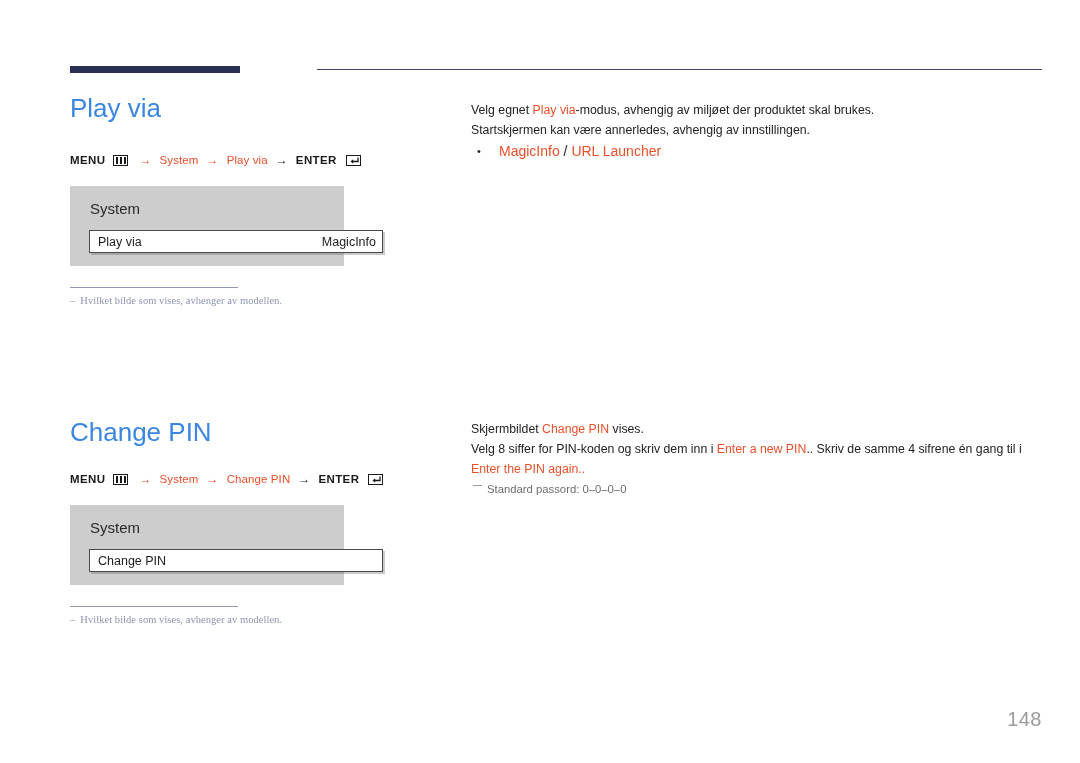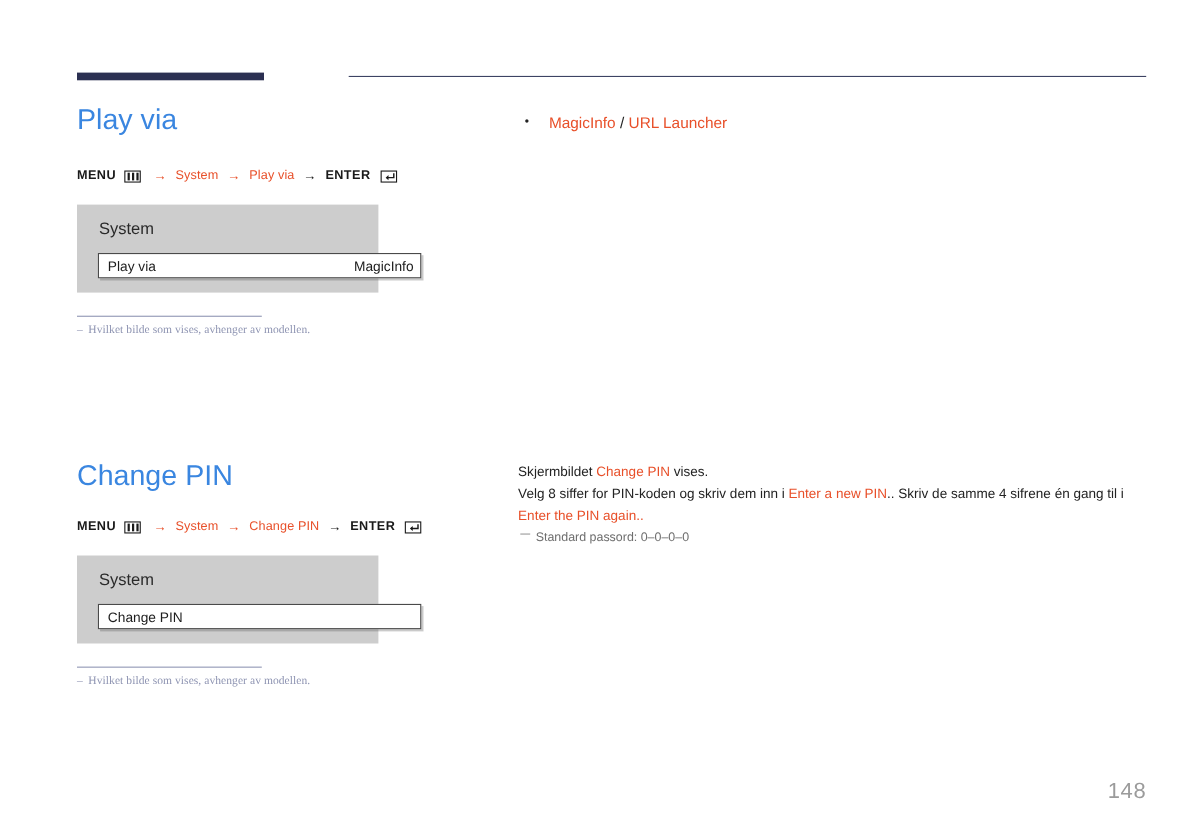--- a/index.html
+++ b/index.html
@@ -281,20 +281,22 @@
 
   <div class="footnote-block" style="left:54px; top:287px;">
     <div class="footnote-rule"></div>
     <div class="footnote-line">
       <span class="fn-dash">–</span><span>Hvilket bilde som vises, avhenger av modellen.</span>
     </div>
   </div>
 
   <div class="col-right" style="top:100px;">
     <div class="body-text">
+      <p><span>Velg egnet </span><span class="accent">Play via</span><span>-modus, avhengig av miljøet der produktet skal brukes.</span></p>
+      <p>Startskjermen kan være annerledes, avhengig av innstillingen.</p>
       <div class="bullet-row">
         <span class="bullet-dot">•</span>
         <span class="bullet-text"><span>MagicInfo</span><span class="slash"> / </span><span>URL Launcher</span></span>
       </div>
     </div>
   </div>
 
   <div class="col-left" style="top:418px;">
     <h1 class="section-title">Change PIN</h1>
   </div>

